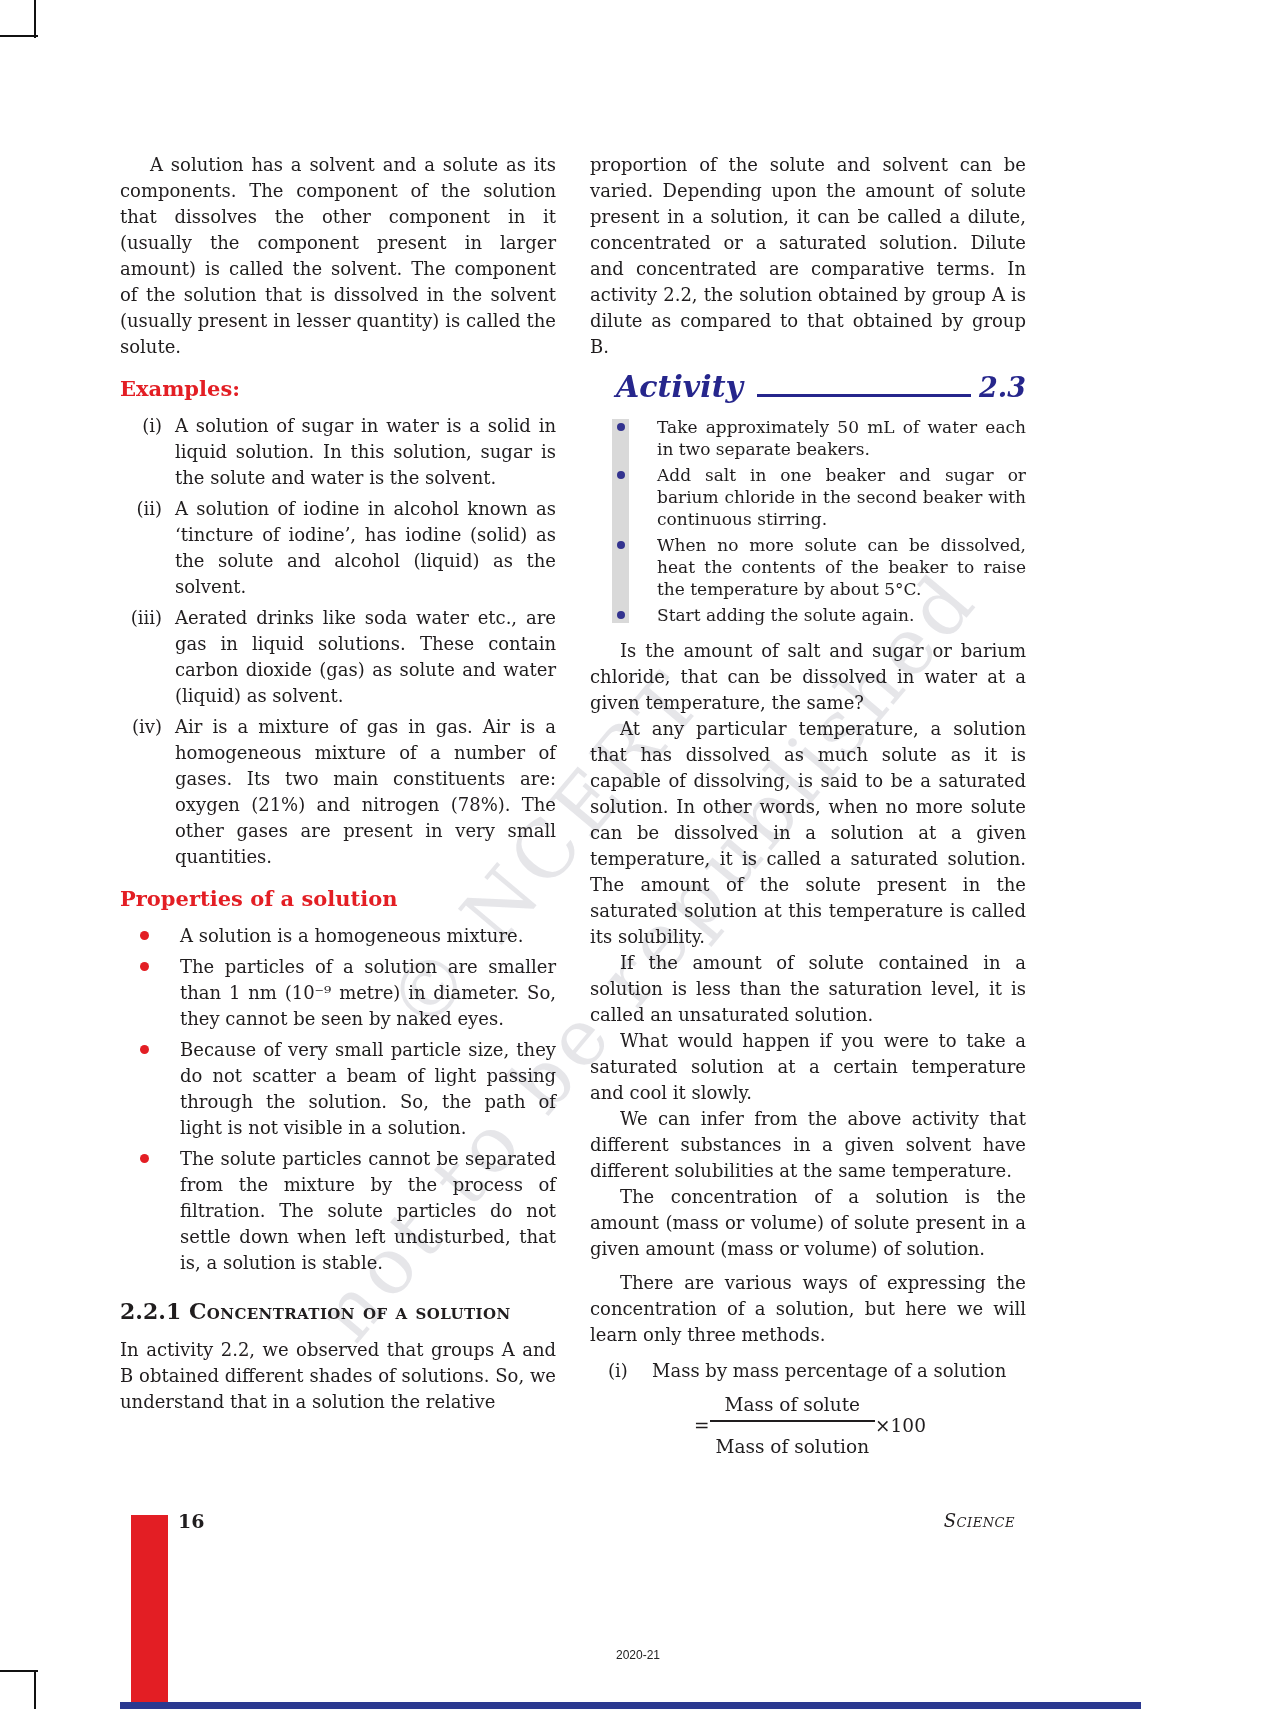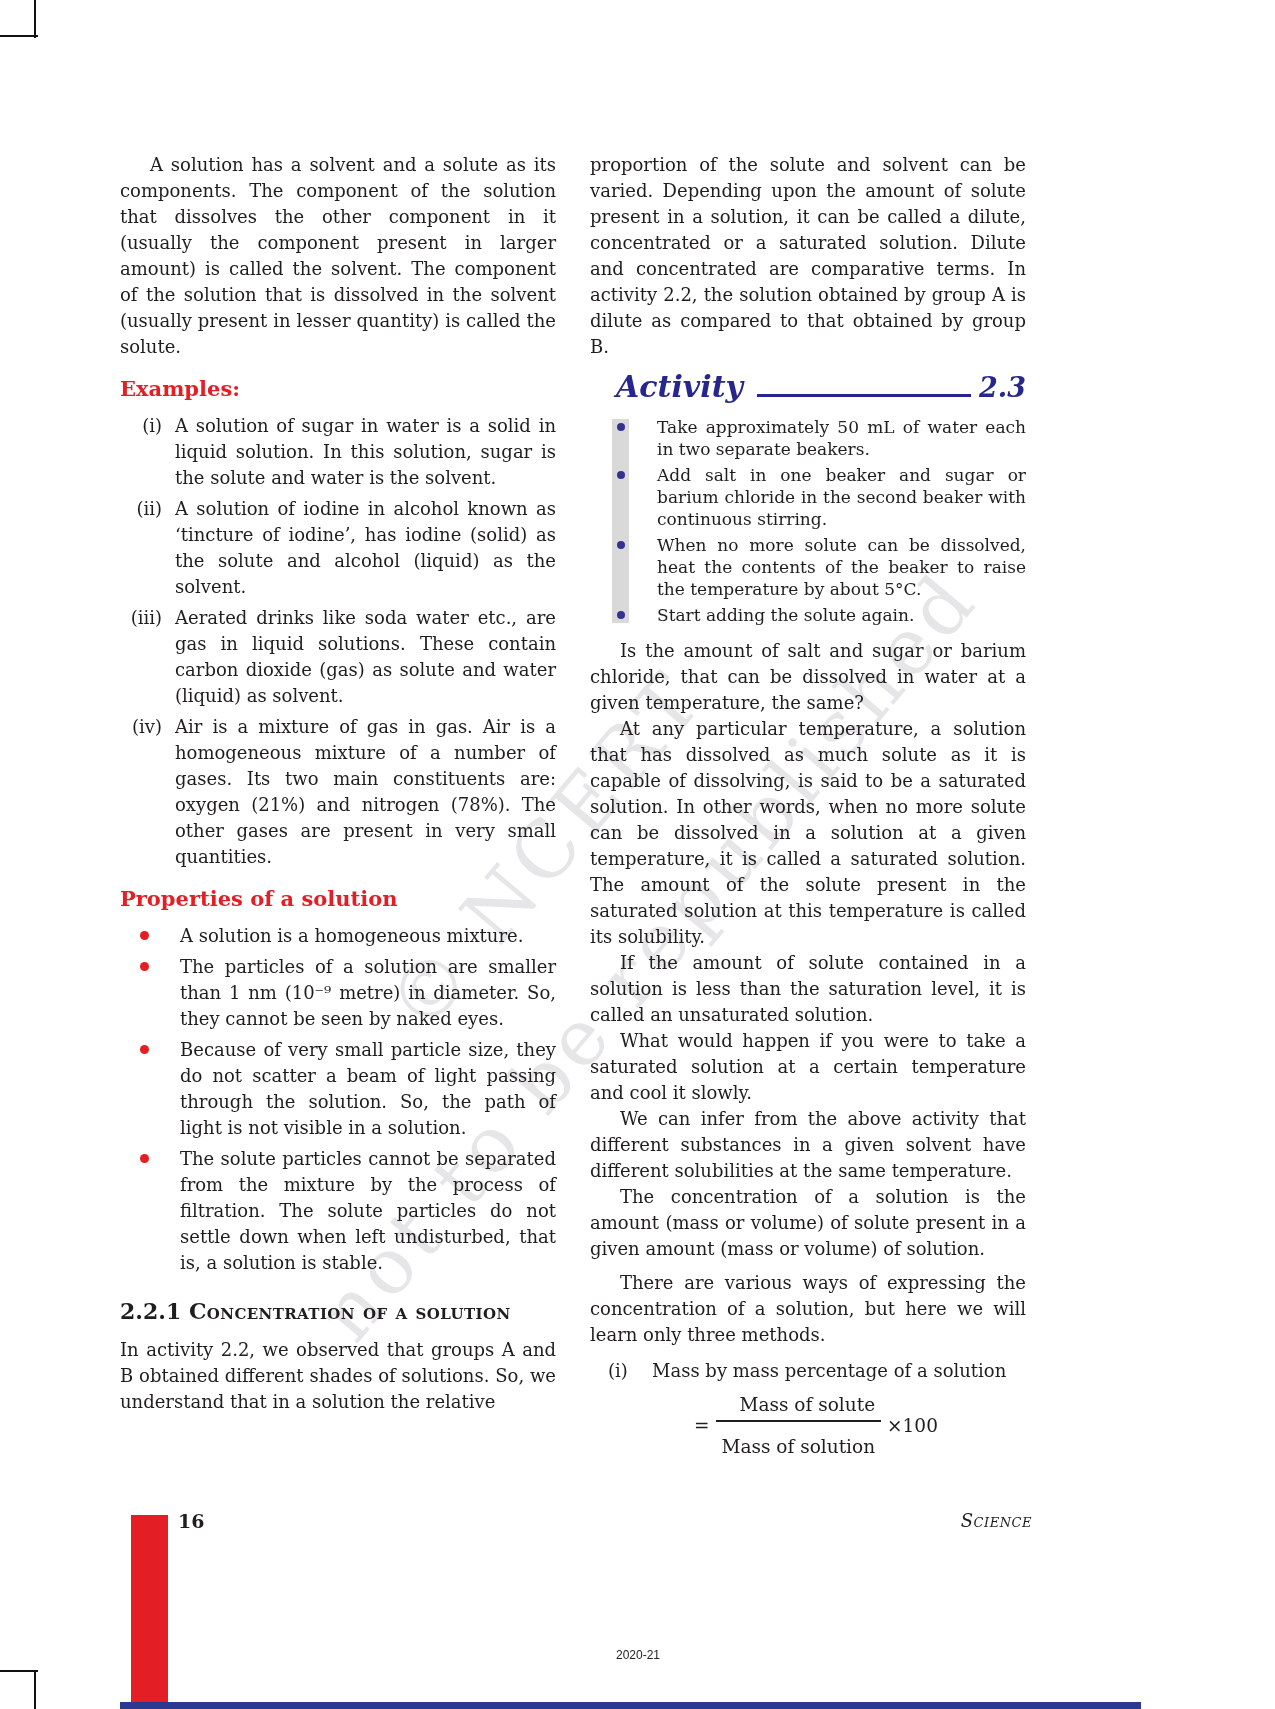--- a/index.html
+++ b/index.html
@@ -45,28 +45,28 @@
   .steps{position:relative;padding-left:67px;font-size:17px;line-height:22px;margin-bottom:12px;}
   .strip{position:absolute;left:22px;top:3px;bottom:3px;width:17px;background:#d9d9d9;}
   .step{position:relative;margin-bottom:4px;text-align:justify;}
   .navy-dot{position:absolute;left:-40px;top:7px;width:8px;height:8px;border-radius:50%;
             background:#33338f;display:block;}
 
   .method{display:flex;padding-left:18px;margin-top:10px;text-align:left;}
   .m-num{flex:0 0 44px;}
 
   .formula{display:flex;align-items:center;margin:8px 0 0 104px;font-size:18.5px;text-align:left;}
-  .frac{display:inline-block;text-align:right;margin:0 6px;}
+  .frac{display:inline-block;text-align:center;margin:0 0;}
   .frac-num{padding:0 6px 2px;}
   .frac-den{border-top:2px solid #201d1e;padding:12px 6px 0;}
 
   
   .red-bar{position:absolute;left:131px;top:1515px;width:37px;height:194px;background:#e31e24;}
   .page-num{position:absolute;left:178px;top:1510px;font-size:19px;font-weight:bold;}
-  .footer-subject{position:absolute;right:243px;top:1510px;font-size:18px;font-style:italic;
+  .footer-subject{position:absolute;right:260px;top:1510px;font-size:18px;font-style:italic;
                   font-variant:small-caps;letter-spacing:0.5px;text-align:right;}
   .footer-year{position:absolute;left:538px;top:1648px;width:200px;text-align:center;
                font-family:"Liberation Sans",sans-serif;font-size:12px;color:#222;}
   .blue-bar{position:absolute;left:120px;top:1702px;width:1021px;height:7px;background:#2b3990;}
 </style>
 </head>
 <body>
 
 <div class="page">
 

